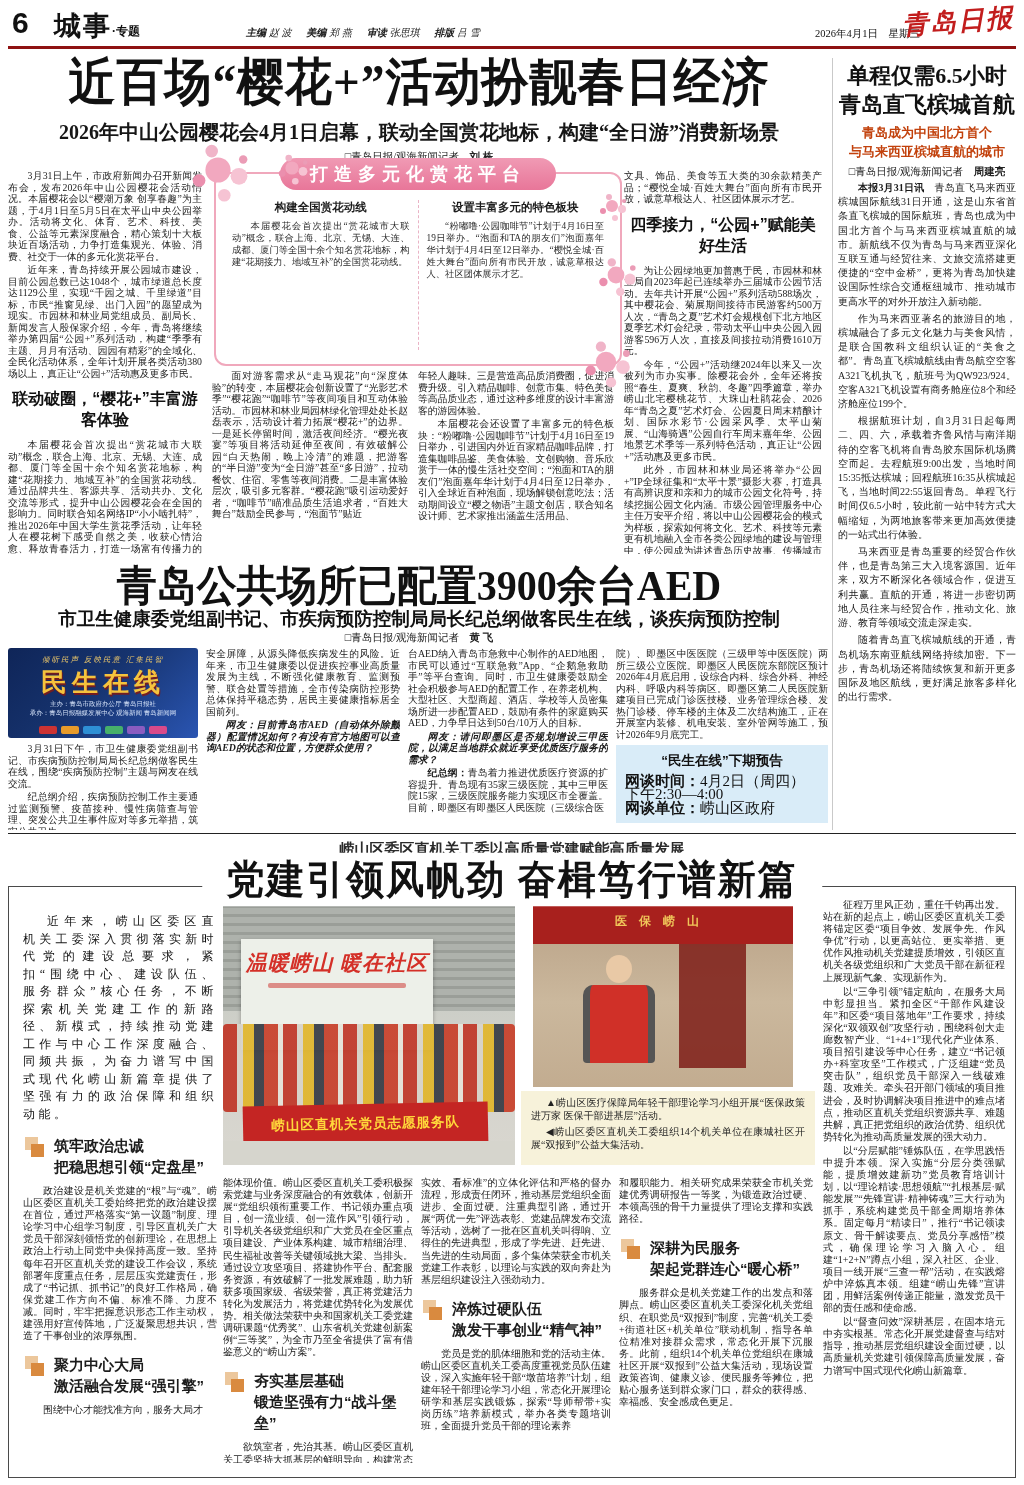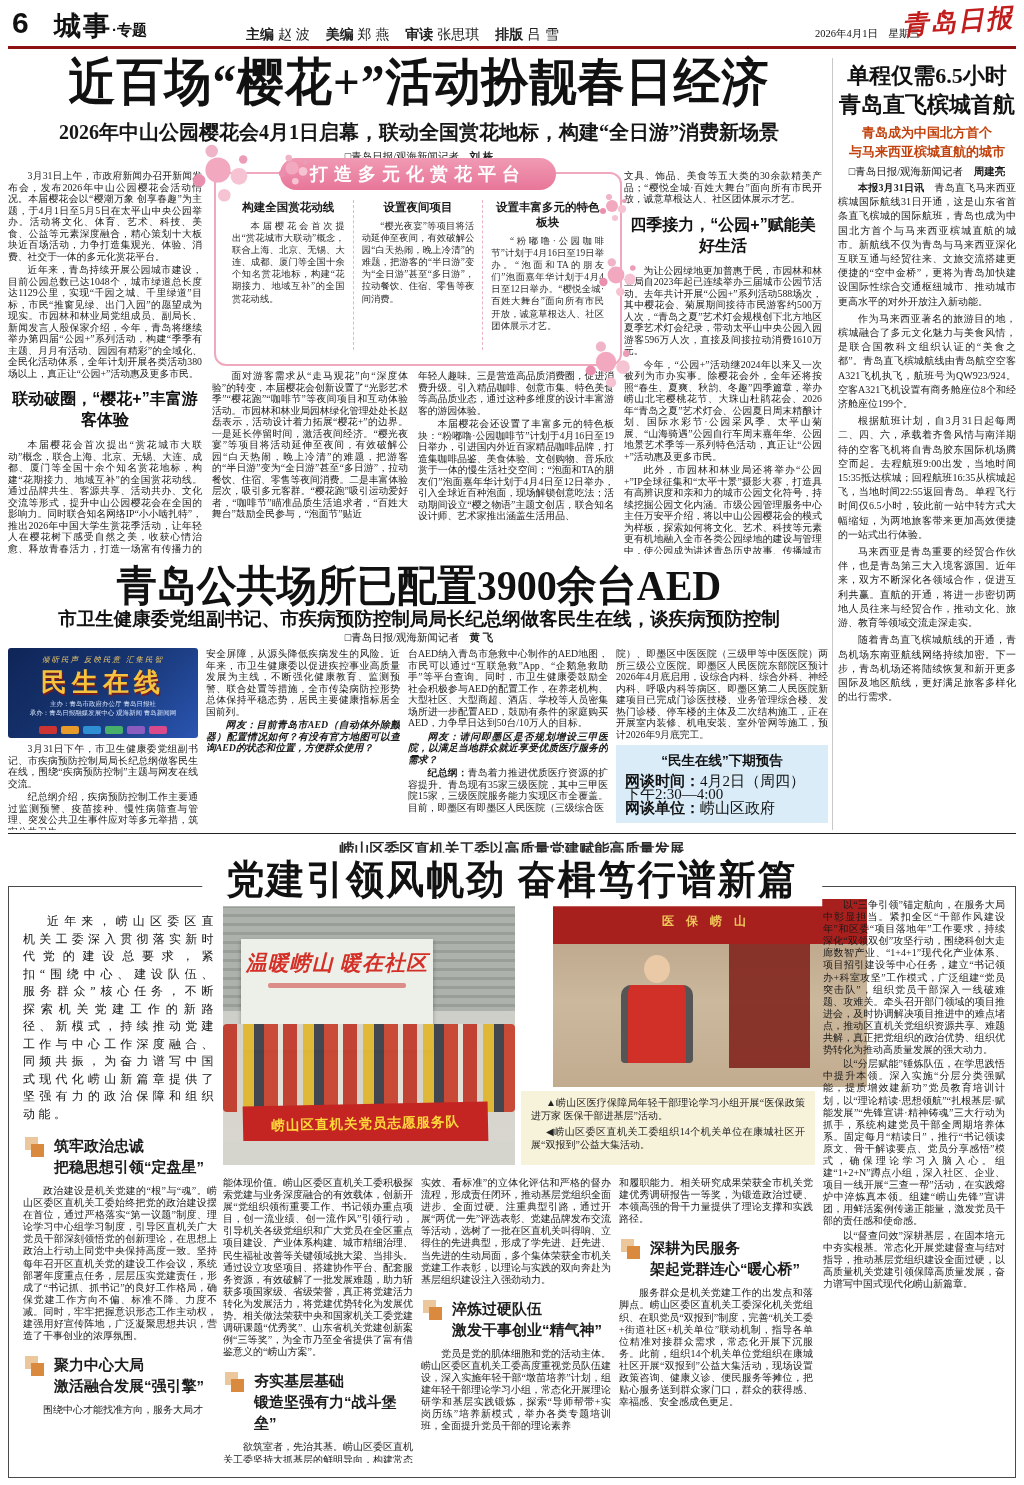--- a/index.html
+++ b/index.html
@@ -5,22 +5,22 @@
   html,body{margin:0;padding:0;background:#fff;}
   .page{position:relative;width:1024px;height:1485px;background:#fff;overflow:hidden;
         font-family:"Liberation Serif","DejaVu Serif",serif;color:#111;}
   .sans{font-family:"Liberation Sans","DejaVu Sans",sans-serif;}
   .abs{position:absolute;}
 
   
   .pageno{left:12px;top:6px;font-size:30px;font-weight:900;font-family:"Liberation Sans",sans-serif;}
   .secwrap{left:54px;top:8px;font-family:"Liberation Sans",sans-serif;}
   .sec{font-size:27px;font-weight:900;letter-spacing:2px;}
-  .secsub{font-size:15px;font-weight:700;}
-  .staff{left:234px;top:26px;font-size:14px;color:#222;}
+  .secsub{font-size:12px;font-weight:700;}
+  .staff{left:234px;top:26px;font-size:10px;color:#222;font-style:italic;}
   .staff b{font-family:"Liberation Sans",sans-serif;margin-left:12px;font-weight:700;}
   .issue{right:104px;top:27px;font-size:10.5px;color:#111;}
   .logo{right:10px;top:4px;font-size:26px;font-weight:900;font-style:italic;color:var(--logo_red);
         transform:rotate(-4deg);letter-spacing:2px;}
   .mastrule{left:8px;width:1008px;top:46px;height:3px;background:var(--rule_red);}
 
   
   .p{font-size:9.8px;line-height:11.5px;text-align:justify;text-indent:2em;margin:0 0 2px;color:#1a1a1a;}
   .cont{text-indent:0;}
   .q{font-style:italic;font-weight:bold;}
@@ -124,21 +124,21 @@
   .backdrop-title{font-size:21px;font-weight:900;color:#d43028;font-style:italic;letter-spacing:1px;}
   .backdrop-sub{height:5px;width:72%;margin:6px auto 0;background:rgba(205,60,55,.55);border-radius:2px;}
   .crowd{position:absolute;left:0;top:47%;width:100%;height:33%;opacity:.95;border-radius:4px;
       background:repeating-linear-gradient(90deg,#c03a2b 0 14px,#d8d3c8 14px 20px,#e0b62f 20px 31px,
       #3a3f48 31px 41px,#c8432e 41px 55px,#e6e2d8 55px 60px);}
   .front-banner{position:absolute;left:7%;top:77%;width:84%;height:15%;background:var(--photo_banner_red);
       color:#ffd83a;font-weight:900;font-size:13.5px;display:flex;align-items:center;justify-content:center;
       letter-spacing:1px;transform:rotate(-1.2deg);font-family:"Liberation Sans",sans-serif;}
   .pave{position:absolute;bottom:0;left:0;width:100%;height:9%;background:#d6d5cd;}
 
-  .photoR{left:544px;top:12px;width:314px;height:188px;background:linear-gradient(180deg,#b79f84,#cbb89d 55%,#c2ac90);overflow:hidden;}
+  .photoR{left:524px;top:12px;width:260px;height:188px;background:linear-gradient(180deg,#b79f84,#cbb89d 55%,#c2ac90);overflow:hidden;}
   .shop-sign{position:absolute;left:0;top:0;width:100%;height:24%;background:var(--photo_sign_red);
       color:#f0c75a;display:flex;align-items:center;justify-content:center;font-size:12px;
       letter-spacing:12px;font-weight:700;}
   .shop-door{position:absolute;left:56%;top:24%;width:26%;height:66%;background:#7e1d18;opacity:.85;}
   .person{position:absolute;left:16%;top:30%;width:34%;height:70%;}
   .person .head{width:26px;height:28px;border-radius:50%;background:#e9c9a6;margin:0 auto;}
   .person .vest{width:58px;height:78px;border-radius:10px 10px 4px 4px;background:#d03028;margin:2px auto 0;
       border-left:7px solid #555;border-right:7px solid #555;}
 
   .capbox{left:512px;top:204px;width:294px;height:74px;background:var(--caption_bg);padding:6px 10px;box-sizing:border-box;}
@@ -188,24 +188,20 @@
     <span class="flower f3"></span>
     <span class="flower f4"></span>
     <span class="flower f5"></span>
     <div class="fb-pill">打造多元化赏花平台</div>
     <div class="fb-cols">
       <div class="fb-col">
         <div class="fb-head">构建全国赏花动线</div>
         <div class="fb-body">本届樱花会首次提出“赏花城市大联动”概念，联合上海、北京、无锡、大连、成都、厦门等全国十余个知名赏花地标，构建“花期接力、地域互补”的全国赏花动线。</div>
       </div>
       <div class="fb-col">
-        <div class="fb-head">设置夜间项目</div>
-        <div class="fb-body">“樱光夜宴”等项目将活动延伸至夜间，有效破解公园“白天热闹，晚上冷清”的难题，把游客的“半日游”变为“全日游”甚至“多日游”，拉动餐饮、住宿、零售等夜间消费。</div>
-      </div>
-      <div class="fb-col">
         <div class="fb-head">设置丰富多元的特色板块</div>
         <div class="fb-body">“粉嘟噜·公园咖啡节”计划于4月16日至19日举办。“泡面和TA的朋友们”泡面嘉年华计划于4月4日至12日举办。“樱悦全城·百姓大舞台”面向所有市民开放，诚意草根达人、社区团体展示才艺。</div>
       </div>
     </div>
   </div>
 
   <div class="col" style="left:212px;top:370px;width:196px;height:184px;">
     <div>
         <p class="p">面对游客需求从“走马观花”向“深度体验”的转变，本届樱花会创新设置了“光影艺术季”“樱花跑”“咖啡节”等夜间项目和互动体验活动。市园林和林业局园林绿化管理处处长赵磊表示，活动设计着力拓展“樱花+”的边界。一是延长停留时间，激活夜间经济。“樱光夜宴”等项目将活动延伸至夜间，有效破解公园“白天热闹，晚上冷清”的难题，把游客的“半日游”变为“全日游”甚至“多日游”，拉动餐饮、住宿、零售等夜间消费。二是丰富体验层次，吸引多元客群。“樱花跑”吸引运动爱好者，“咖啡节”瞄准品质生活追求者，“百姓大舞台”鼓励全民参与，“泡面节”贴近</p>
       </div>
@@ -355,19 +351,20 @@
       <p class="p pp cont">和履职能力。相关研究成果荣获全市机关党建优秀调研报告一等奖，为锻造政治过硬、本领高强的骨干力量提供了理论支撑和实践路径。</p>
       <div class="crosshead">
         <span class="marker"></span>
         <span class="ch-text"><span>深耕为民服务</span><br><span>架起党群连心“暖心桥”</span></span>
       </div>
       <p class="p pp">服务群众是机关党建工作的出发点和落脚点。崂山区委区直机关工委深化机关党组织、在职党员“双报到”制度，完善“机关工委+街道社区+机关单位”联动机制，指导各单位精准对接群众需求，常态化开展下沉服务。此前，组织14个机关单位党组织在康城社区开展“双报到”公益大集活动，现场设置政策咨询、健康义诊、便民服务等摊位，把贴心服务送到群众家门口，群众的获得感、幸福感、安全感成色更足。</p>
     </div>
 
     <div class="pb pc5">
       <div>
+          <p class="p pp">征程万里风正劲，重任千钧再出发。站在新的起点上，崂山区委区直机关工委将锚定区委“项目争效、发展争先、作风争优”行动，以更高站位、更实举措、更优作风推动机关党建提质增效，引领区直机关各级党组织和广大党员干部在新征程上展现新气象、实现新作为。</p>
           <p class="p pp">以“三争引领”锚定航向，在服务大局中彰显担当。紧扣全区“干部作风建设年”和区委“项目落地年”工作要求，持续深化“双领双创”攻坚行动，围绕科创大走廊数智产业、“1+4+1”现代化产业体系、项目招引建设等中心任务，建立“书记领办+科室攻坚”工作模式，广泛组建“党员突击队”，组织党员干部深入一线破难题、攻难关。牵头召开部门领域的项目推进会，及时协调解决项目推进中的难点堵点，推动区直机关党组织资源共享、难题共解，真正把党组织的政治优势、组织优势转化为推动高质量发展的强大动力。</p>
           <p class="p pp">以“分层赋能”锤炼队伍，在学思践悟中提升本领。深入实施“分层分类强赋能，提质增效建新功”党员教育培训计划，以“理论精读·思想领航”“扎根基层·赋能发展”“先锋宣讲·精神铸魂”三大行动为抓手，系统构建党员干部全周期培养体系。固定每月“精读日”，推行“书记领读原文、骨干解读要点、党员分享感悟”模式，确保理论学习入脑入心。组建“1+2+N”蹲点小组，深入社区、企业、项目一线开展“三查一帮”活动，在实践熔炉中淬炼真本领。组建“崂山先锋”宣讲团，用鲜活案例传递正能量，激发党员干部的责任感和使命感。</p>
           <p class="p pp">以“督查问效”深耕基层，在固本培元中夯实根基。常态化开展党建督查与结对指导，推动基层党组织建设全面过硬，以高质量机关党建引领保障高质量发展，奋力谱写中国式现代化崂山新篇章。</p>
         </div>
     </div>
   </div>
 </div>
 
 </body></html>

